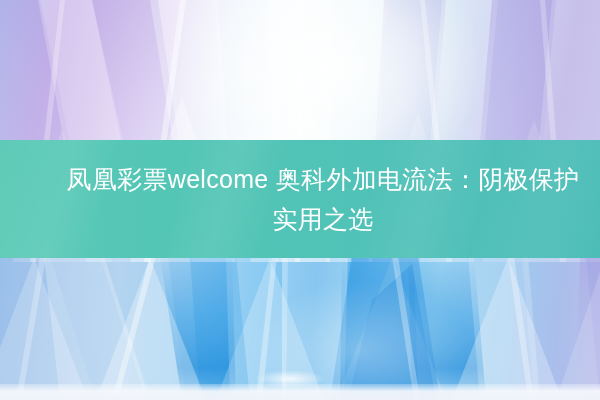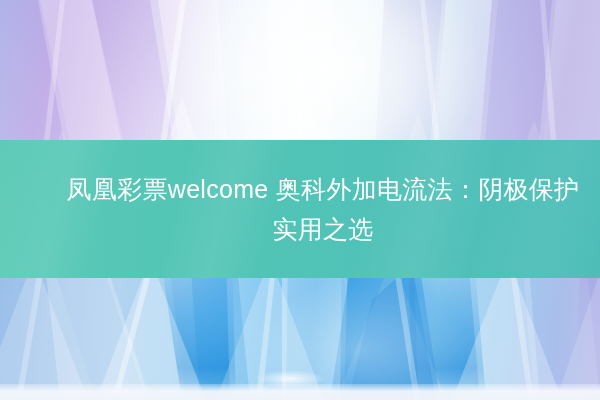--- a/index.html
+++ b/index.html
@@ -100,21 +100,21 @@
       rgba(255,255,255,0.85) 0%,
       rgba(255,255,255,0.0) 70%);
     pointer-events: none;
   }
 
   
   .caption-band {
     position: absolute;
     left: 0; right: 0;
     top: 140px;
-    height: 138px;
+    height: 118px;
     background: linear-gradient(90deg,
       #5fcbb7 0%,
       #56c7b6 18%,
       #52c5b6 38%,
       #50c2b7 58%,
       #4fc0b8 78%,
       #4dbdb8 100%);
     display: flex;
     align-items: center;
     justify-content: flex-end;

